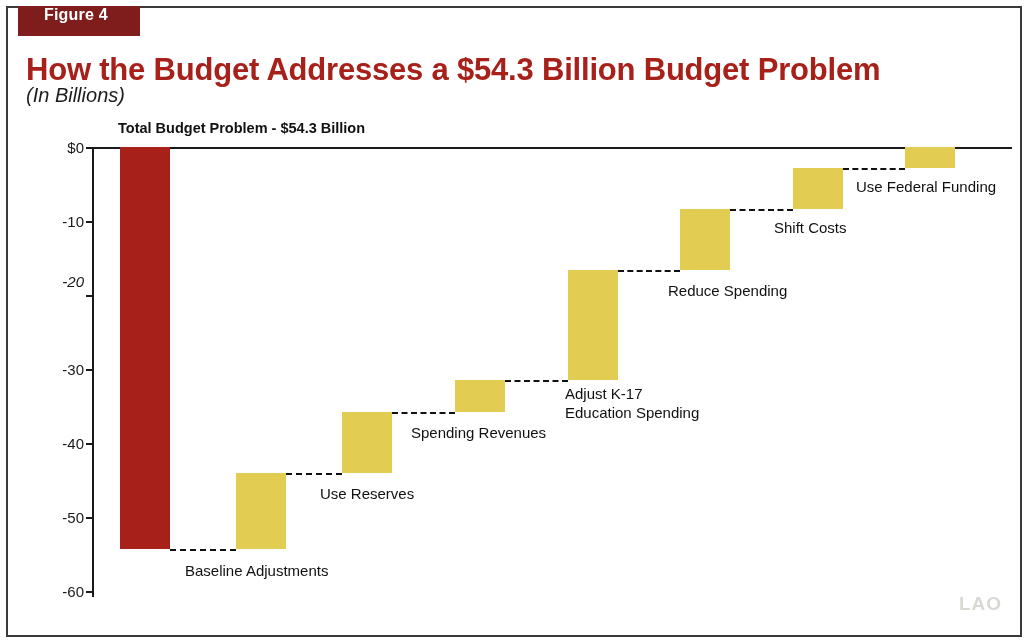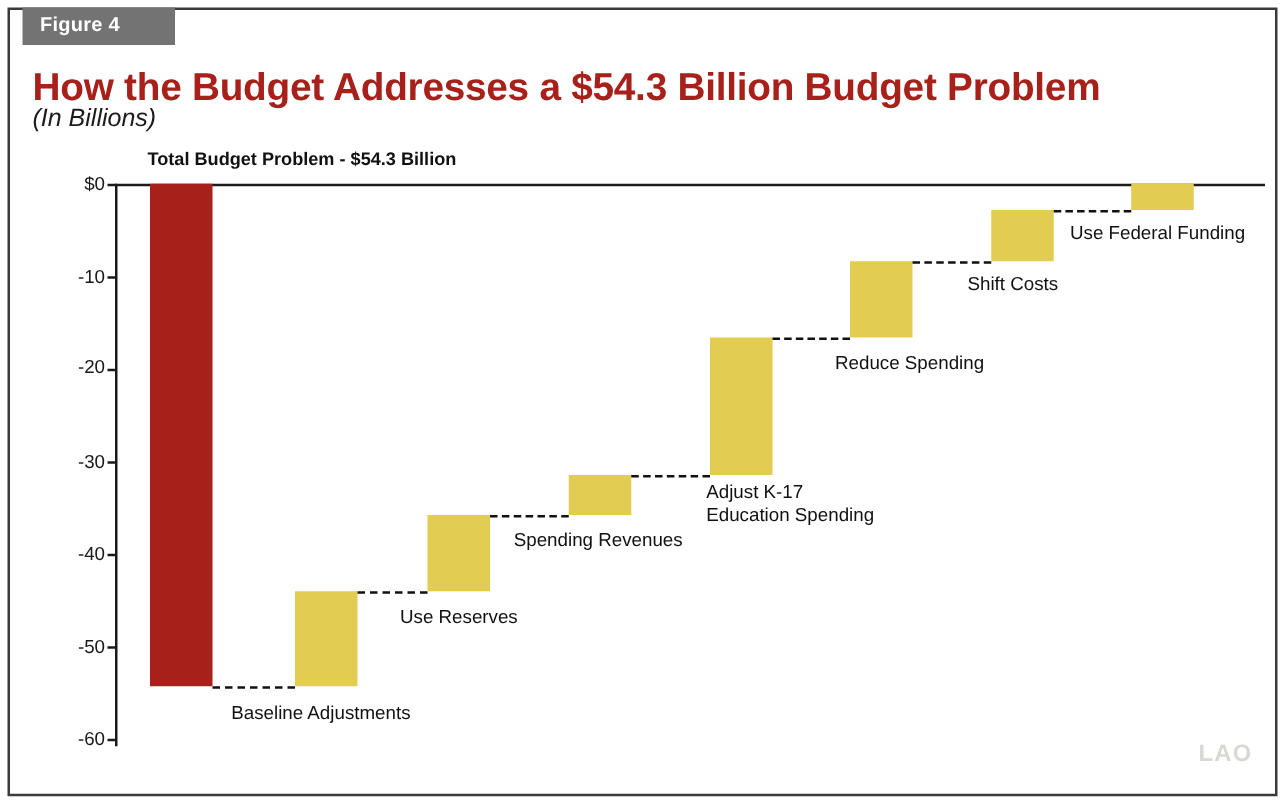--- a/index.html
+++ b/index.html
@@ -25,27 +25,26 @@
     height: 631px;
     border: 2px solid #3a3a3a;
     box-sizing: border-box;
   }
   .fig-tab {
     position: absolute;
     left: 18px;
     top: 6px;
     width: 122px;
     height: 30px;
-    background: #737373;
+    background: #7f1d1d;
     color: #ffffff;
     font-size: 16px;
     font-weight: bold;
     display: flex;
-    align-items: center;
-    padding-left: 14px;
+    padding-left: 26px;
     box-sizing: border-box;
     letter-spacing: .2px;
   }
   .title {
     position: absolute;
     left: 26px;
     top: 52px;
     color: #a8201a;
     font-size: 31px;
     font-weight: bold;
@@ -127,21 +126,21 @@
 
   <div class="title">How the Budget Addresses a $54.3 Billion Budget Problem</div>
   <div class="subtitle">(In Billions)</div>
 
   <div class="chart-area">
 
     <div class="plot-label" style="left:118px; top:120px;">Total Budget Problem - $54.3 Billion</div>
 
     <div class="ytick" style="left:24px; top:139px;">$0</div>
     <div class="ytick" style="left:24px; top:213px;">-10</div>
-    <div class="ytick" style="left:24px; top:285px;">-20</div>
+    <div class="ytick" style="left:24px; top:273px;font-style:italic;">-20</div>
     <div class="ytick" style="left:24px; top:361px;">-30</div>
     <div class="ytick" style="left:24px; top:435px;">-40</div>
     <div class="ytick" style="left:24px; top:509px;">-50</div>
     <div class="ytick" style="left:24px; top:583px;">-60</div>
 
     <div class="axis-line" style="left:92px; top:147px; width:2px; height:450px;"></div>
     <div class="axis-line" style="left:92px; top:147px; width:920px; height:2px;"></div>
 
     <div class="axis-line" style="left:86px; top:147px; width:6px; height:2px;"></div>
     <div class="axis-line" style="left:86px; top:221px; width:6px; height:2px;"></div>

